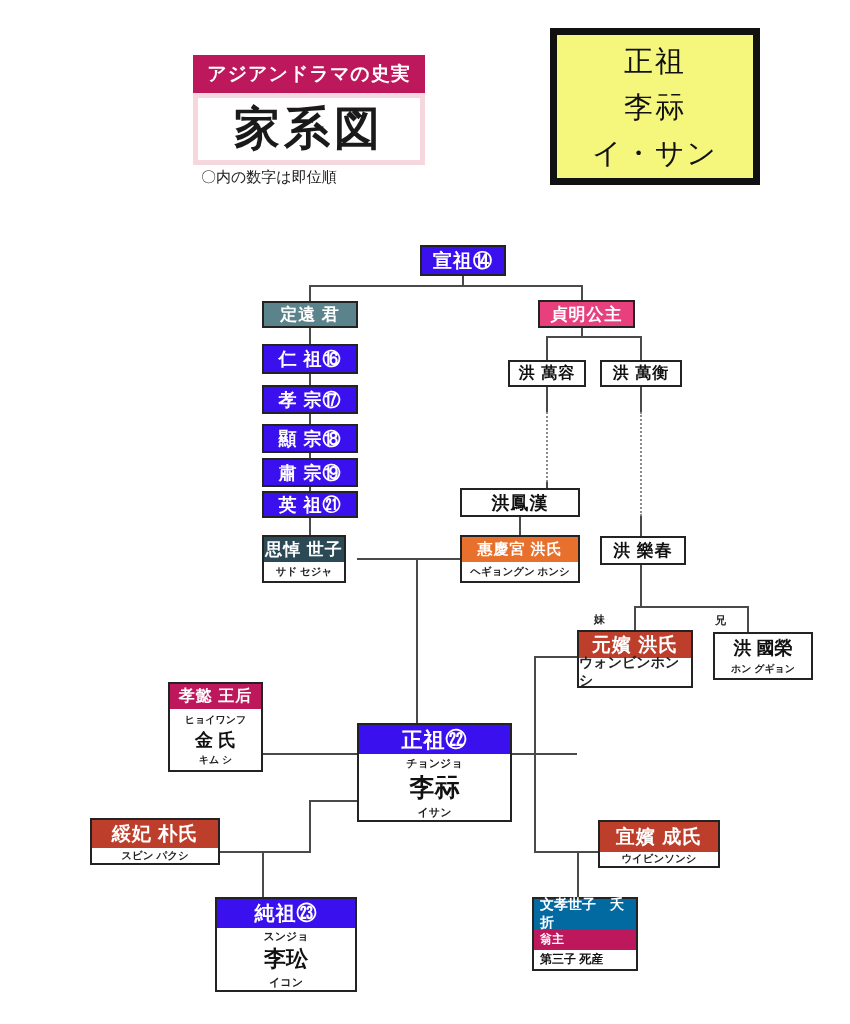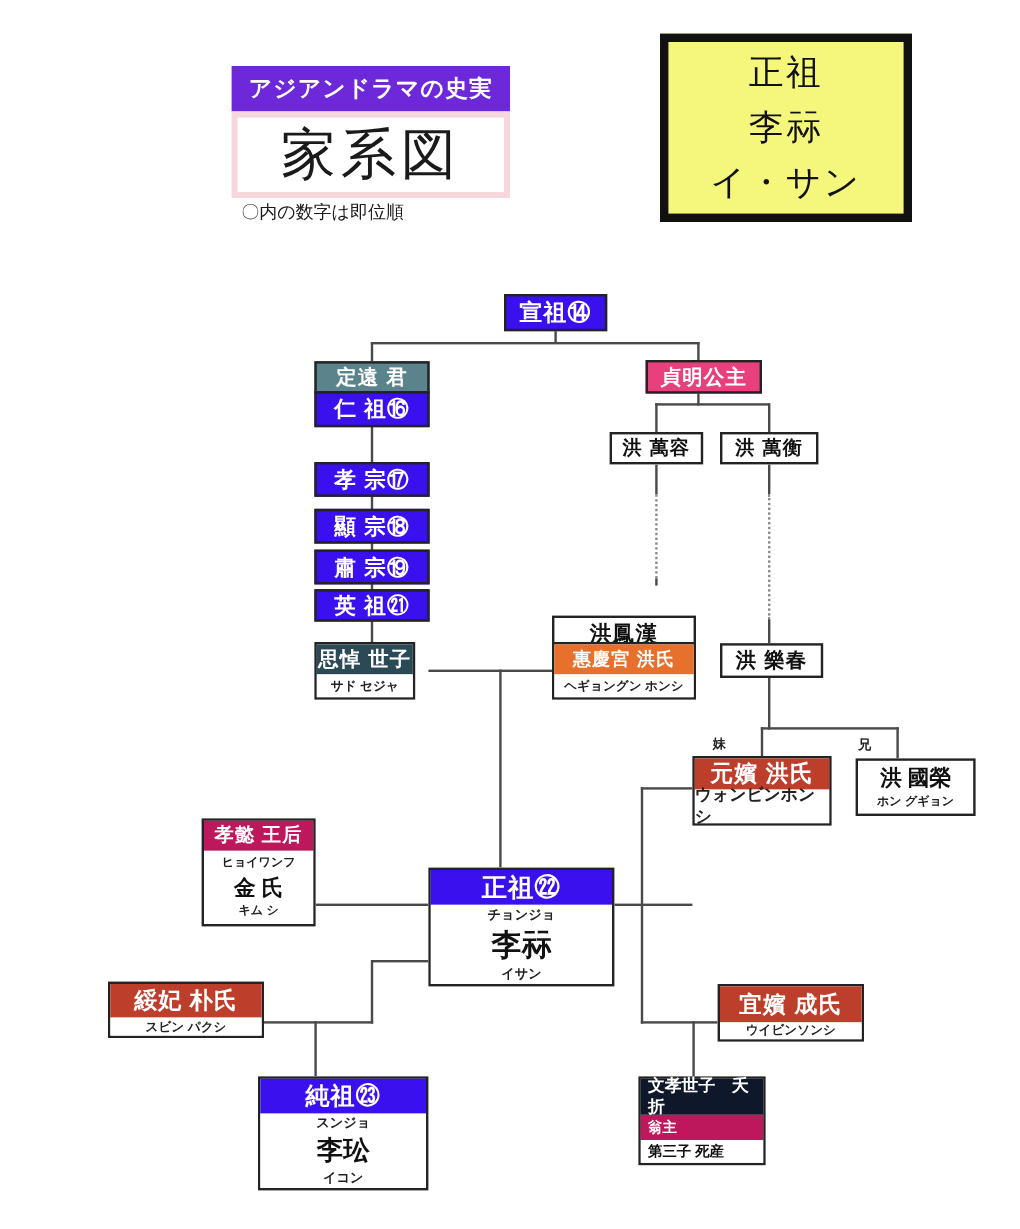--- a/index.html
+++ b/index.html
@@ -1,23 +1,23 @@
 <!DOCTYPE html>
 <html><head>
 <meta charset="utf-8">
 <style>
   html,body{margin:0;padding:0;background:#fff;}
   .canvas{position:relative;width:850px;height:1024px;background:#ffffff;overflow:hidden;
           font-family:"Liberation Sans","DejaVu Sans",sans-serif;}
 
   
-  .hdr-badge{position:absolute;left:193px;top:55px;width:232px;height:38px;background:#6d28d9;
+  .hdr-badge{position:absolute;left:193px;top:55px;width:232px;height:38px;background:#be185d;
              color:#fff;font-size:19px;font-weight:600;display:flex;align-items:center;justify-content:center;letter-spacing:1px;}
   .hdr-title{position:absolute;left:193px;top:93px;width:232px;height:72px;background:#fff;
-             border:5px solid #f6d7de;box-sizing:border-box;color:#1a1a1a;font-size:46px;font-weight:400;
+             border:5px solid #f6d7de;box-sizing:border-box;color:#1a1a1a;font-size:46px;font-weight:700;
              display:flex;align-items:center;justify-content:center;letter-spacing:4px;}
   .hdr-note{position:absolute;left:201px;top:168px;font-size:15px;font-weight:400;color:#1a1a1a;}
 
   .subject{position:absolute;left:550px;top:28px;width:210px;height:157px;box-sizing:border-box;
            background:#f5f67c;border:7px solid #111;display:flex;flex-direction:column;align-items:center;
            justify-content:center;gap:4px;}
   .subject div{font-size:29px;font-weight:500;color:#111;line-height:42px;letter-spacing:2px;}
 
   
   .ln{position:absolute;background:#4a4a4a;}
@@ -91,35 +91,35 @@
   <div class="ln" style="left:309px;top:800px;width:2px;height:53px"></div>
   <div class="ln" style="left:220px;top:851px;width:91px;height:2px"></div>
   <div class="ln" style="left:262px;top:851px;width:2px;height:46px"></div>
 
   <div class="node solid king" style="left:420px;top:245px;width:86px;height:31px;font-size:19px">宣祖⑭</div>
 
   <div class="node solid teal" style="left:262px;top:301px;width:96px;height:27px">定遠 君</div>
 
   <div class="node solid pink" style="left:538px;top:300px;width:97px;height:28px">貞明公主</div>
 
-  <div class="node solid king" style="left:262px;top:326px;width:96px;height:30px">仁 祖⑯</div>
+  <div class="node solid king" style="left:262px;top:344px;width:96px;height:30px">仁 祖⑯</div>
 
   <div class="node solid king" style="left:262px;top:385px;width:96px;height:29px">孝 宗⑰</div>
 
   <div class="node solid king" style="left:262px;top:424px;width:96px;height:29px">顯 宗⑱</div>
 
   <div class="node solid king" style="left:262px;top:458px;width:96px;height:29px">肅 宗⑲</div>
 
   <div class="node solid king" style="left:262px;top:491px;width:96px;height:27px">英 祖㉑</div>
 
   <div class="node solid white" style="left:508px;top:360px;width:78px;height:27px;font-size:16px">洪 萬容</div>
 
   <div class="node solid white" style="left:600px;top:360px;width:82px;height:27px;font-size:16px">洪 萬衡</div>
 
-  <div class="node solid white" style="left:460px;top:513px;width:120px;height:29px;font-size:18px">洪鳳漢</div>
+  <div class="node solid white" style="left:460px;top:488px;width:120px;height:29px;font-size:18px">洪鳳漢</div>
 
   <div class="node" style="left:262px;top:535px;width:84px">
     <div class="hd dteal" style="height:25px">思悼 世子</div>
     <div class="sb" style="height:19px">サド セジャ</div>
   </div>
 
   <div class="node" style="left:460px;top:535px;width:120px">
     <div class="hd orange" style="height:25px">惠慶宮 洪氏</div>
     <div class="sb" style="height:19px">ヘギョングン ホンシ</div>
   </div>
@@ -171,18 +171,18 @@
   <div class="node" style="left:215px;top:897px;width:142px">
     <div class="hd blue" style="height:29px;font-size:20px">純祖㉓</div>
     <div class="body" style="height:62px">
       <div class="s-small">スンジョ</div>
       <div class="nm" style="font-size:22px">李玜</div>
       <div class="s-small">イコン</div>
     </div>
   </div>
 
   <div class="node" style="left:532px;top:897px;width:106px">
-    <div class="mh-row" style="height:30px;background:#0f172a;color:#fff;font-size:14px">文孝世子　夭折</div>
+    <div class="mh-row" style="height:30px;background:#0369a1;color:#fff;font-size:14px">文孝世子　夭折</div>
     <div class="mh-row" style="height:21px;background:#be185d;color:#fff;font-size:12px">翁主</div>
     <div class="mh-row" style="height:19px;background:#fff;color:#111;font-size:12px">第三子 死産</div>
   </div>
 
 </div>
 
 </body></html>

